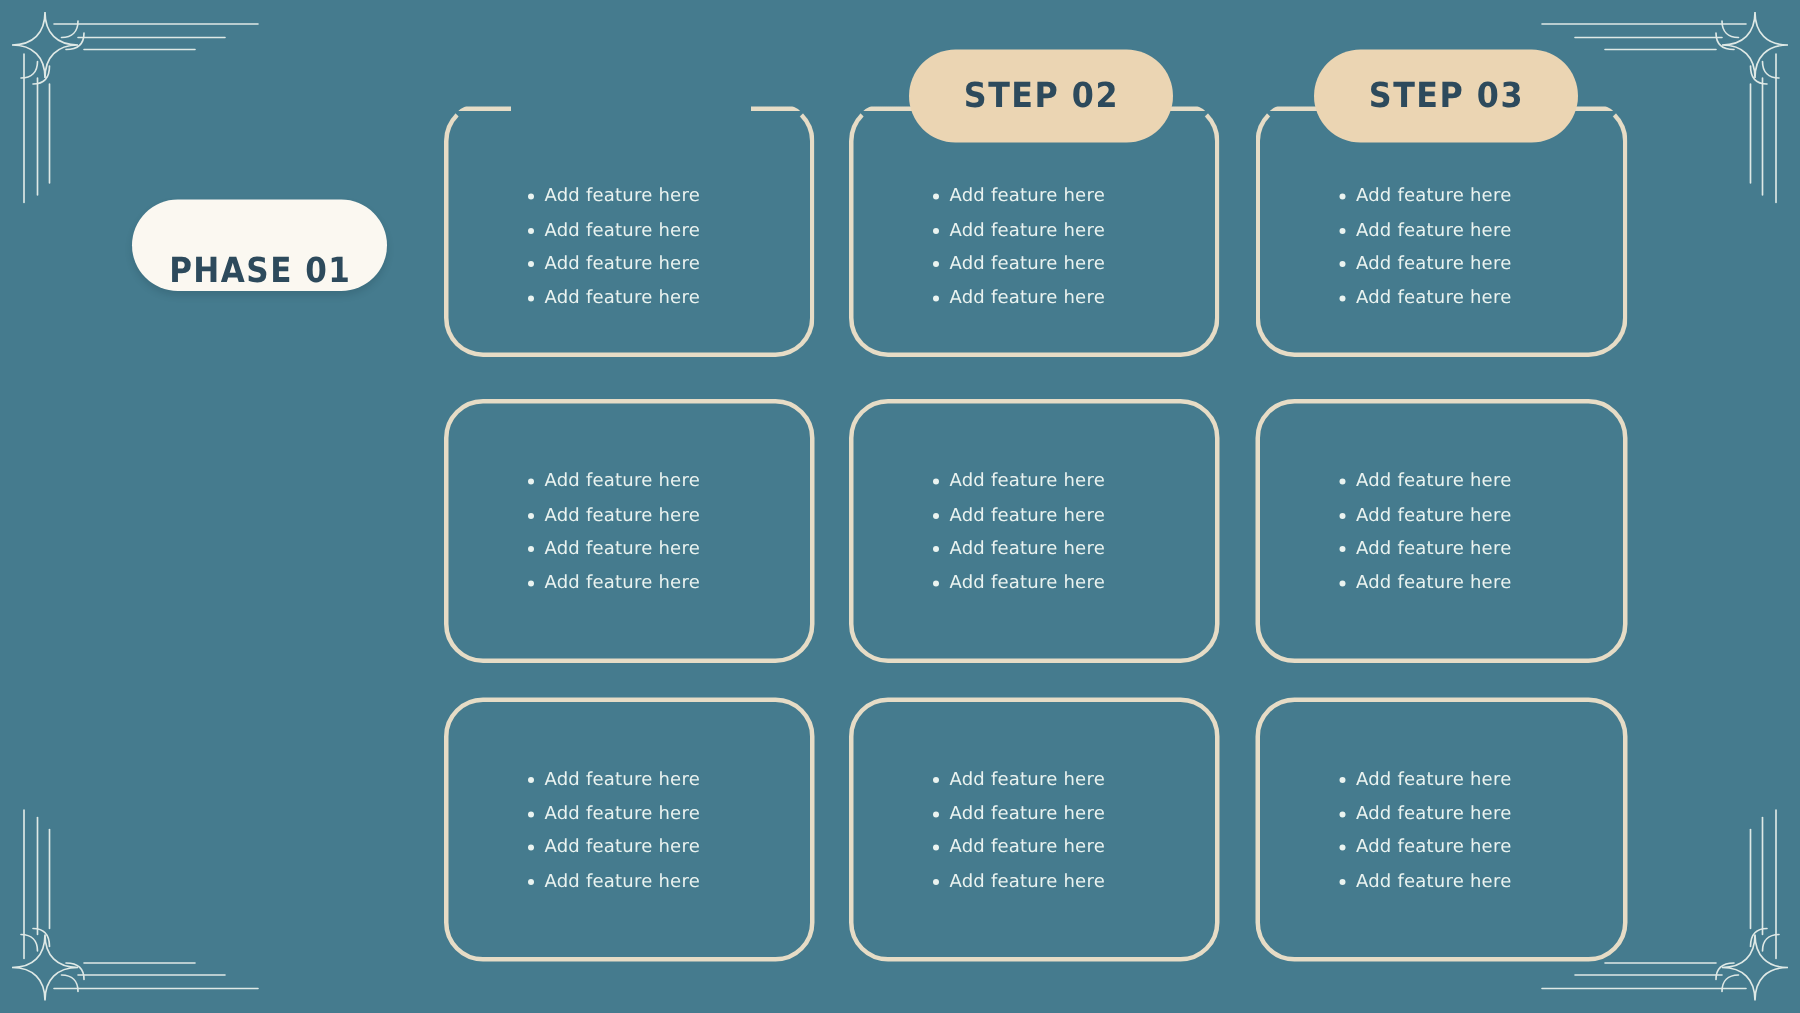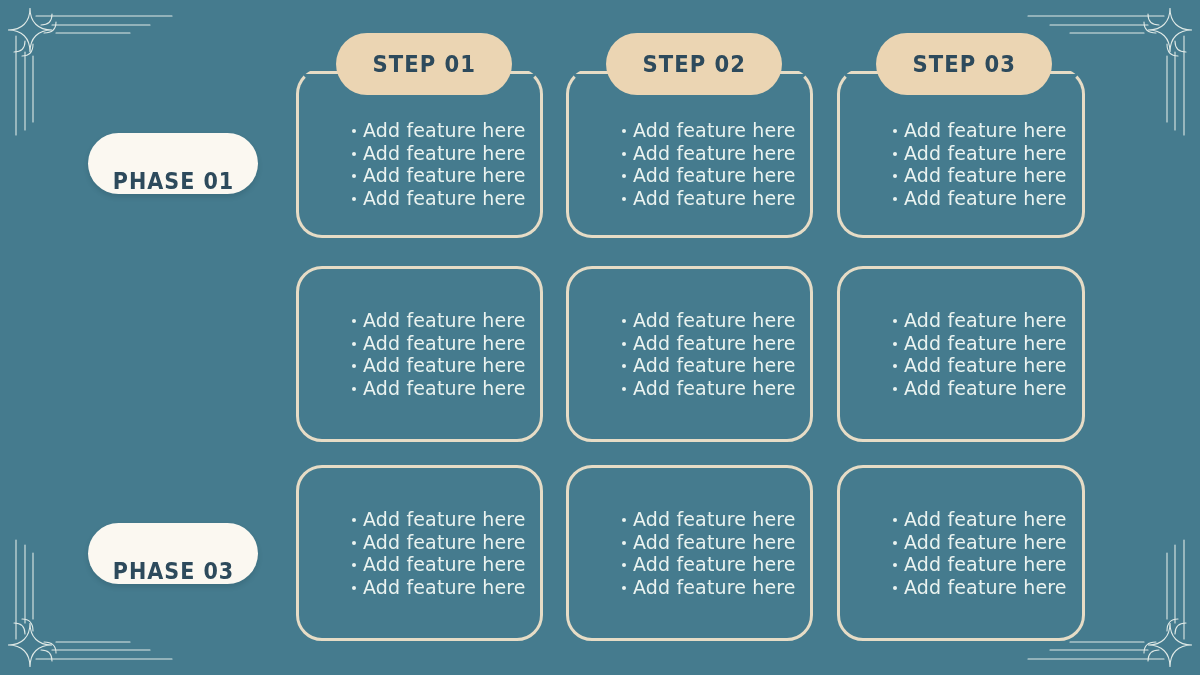--- a/index.html
+++ b/index.html
@@ -120,21 +120,21 @@
     transform: translateY(-50%);
     margin: 0;
     padding: 0;
     list-style: none;
     text-align: left;
   }
   .r1 .bullets { top: auto; transform: none; top: 48px; }
   .bullets li {
     color: #eaf3f0;
     font-family: "DejaVu Sans", sans-serif;
-    font-size: 19px;
+    font-size: 12px;
     line-height: 22.5px;
     letter-spacing: 0.15px;
     padding-left: 64px;
     position: relative;
     white-space: nowrap;
   }
   .bullets li::before {
     content: "";
     position: absolute;
     left: 53px;
@@ -207,27 +207,21 @@
       <path d="M25 41 C25 48 21 52 14 52"></path>
       <path d="M25 52 V130"></path>
       <path d="M33 44 C33 52 29 56 22 56"></path>
       <path d="M33 56 V122"></path>
     </svg>
   </div>
 
   <div class="phase-pill phase-1">
     <span>PHASE 01</span>
   </div>
-  <div class="phase-pill phase-3">
-    <span>PHASE 03</span>
-  </div>
-
-  <div class="step-pill step-1">
-    <span>STEP 01</span>
-  </div>
+
   <div class="step-pill step-2">
     <span>STEP 02</span>
   </div>
   <div class="step-pill step-3">
     <span>STEP 03</span>
   </div>
 
   <div class="card has-header r1 c1">
     <ul class="bullets">
       <li>Add feature here</li>

